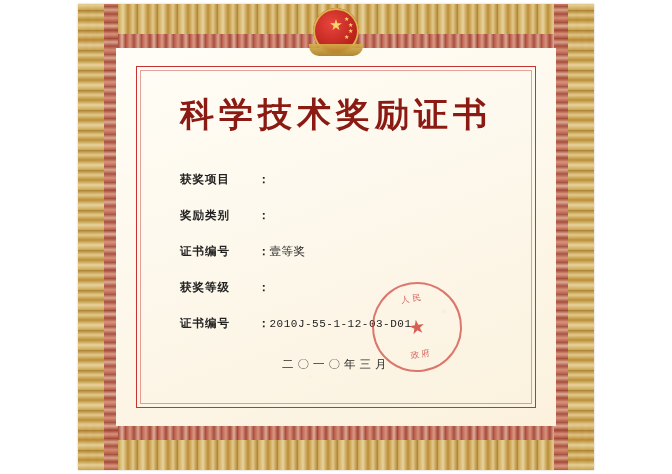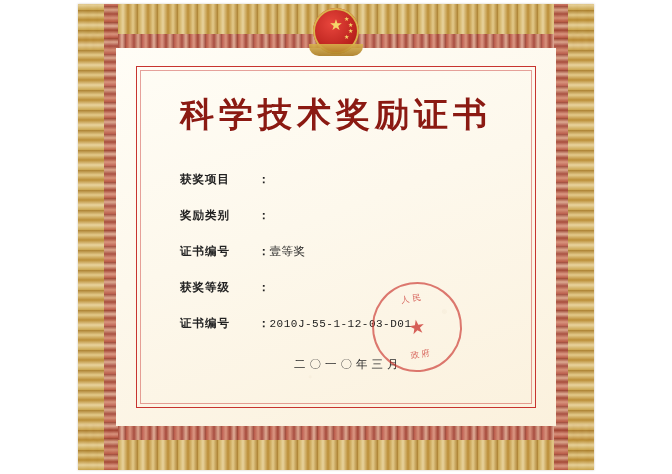--- a/index.html
+++ b/index.html
@@ -221,21 +221,21 @@
   }
   .field-value.mono {
     font-family: Liberation Mono, monospace;
     font-size: 11px;
     letter-spacing: .5px;
   }
 
   
   .date-line {
     position: absolute;
-    left: 144px;
+    left: 132px;
     bottom: 22px;
     font-size: 11.5px;
     letter-spacing: 4px;
     color: #2b2b2b;
   }
 
   
   .seal {
     position: absolute;
     right: 60px;

